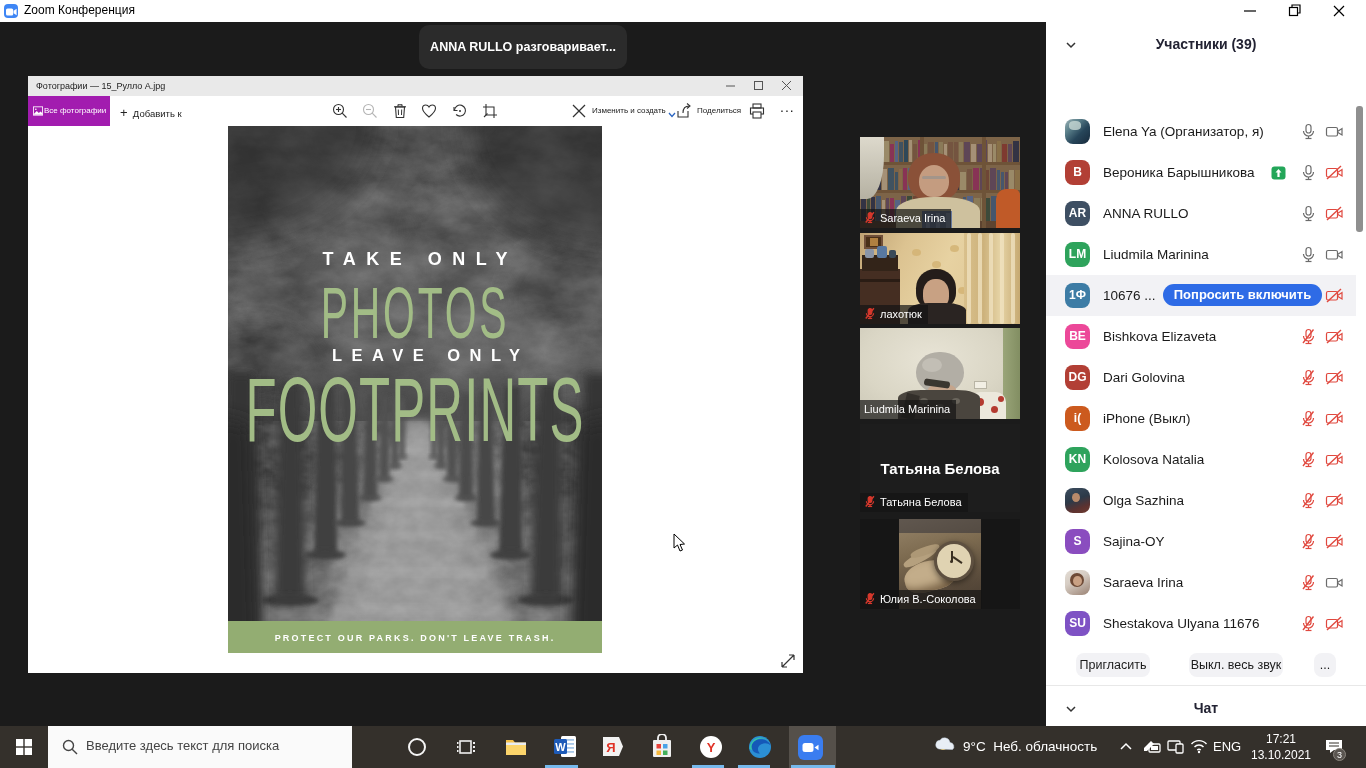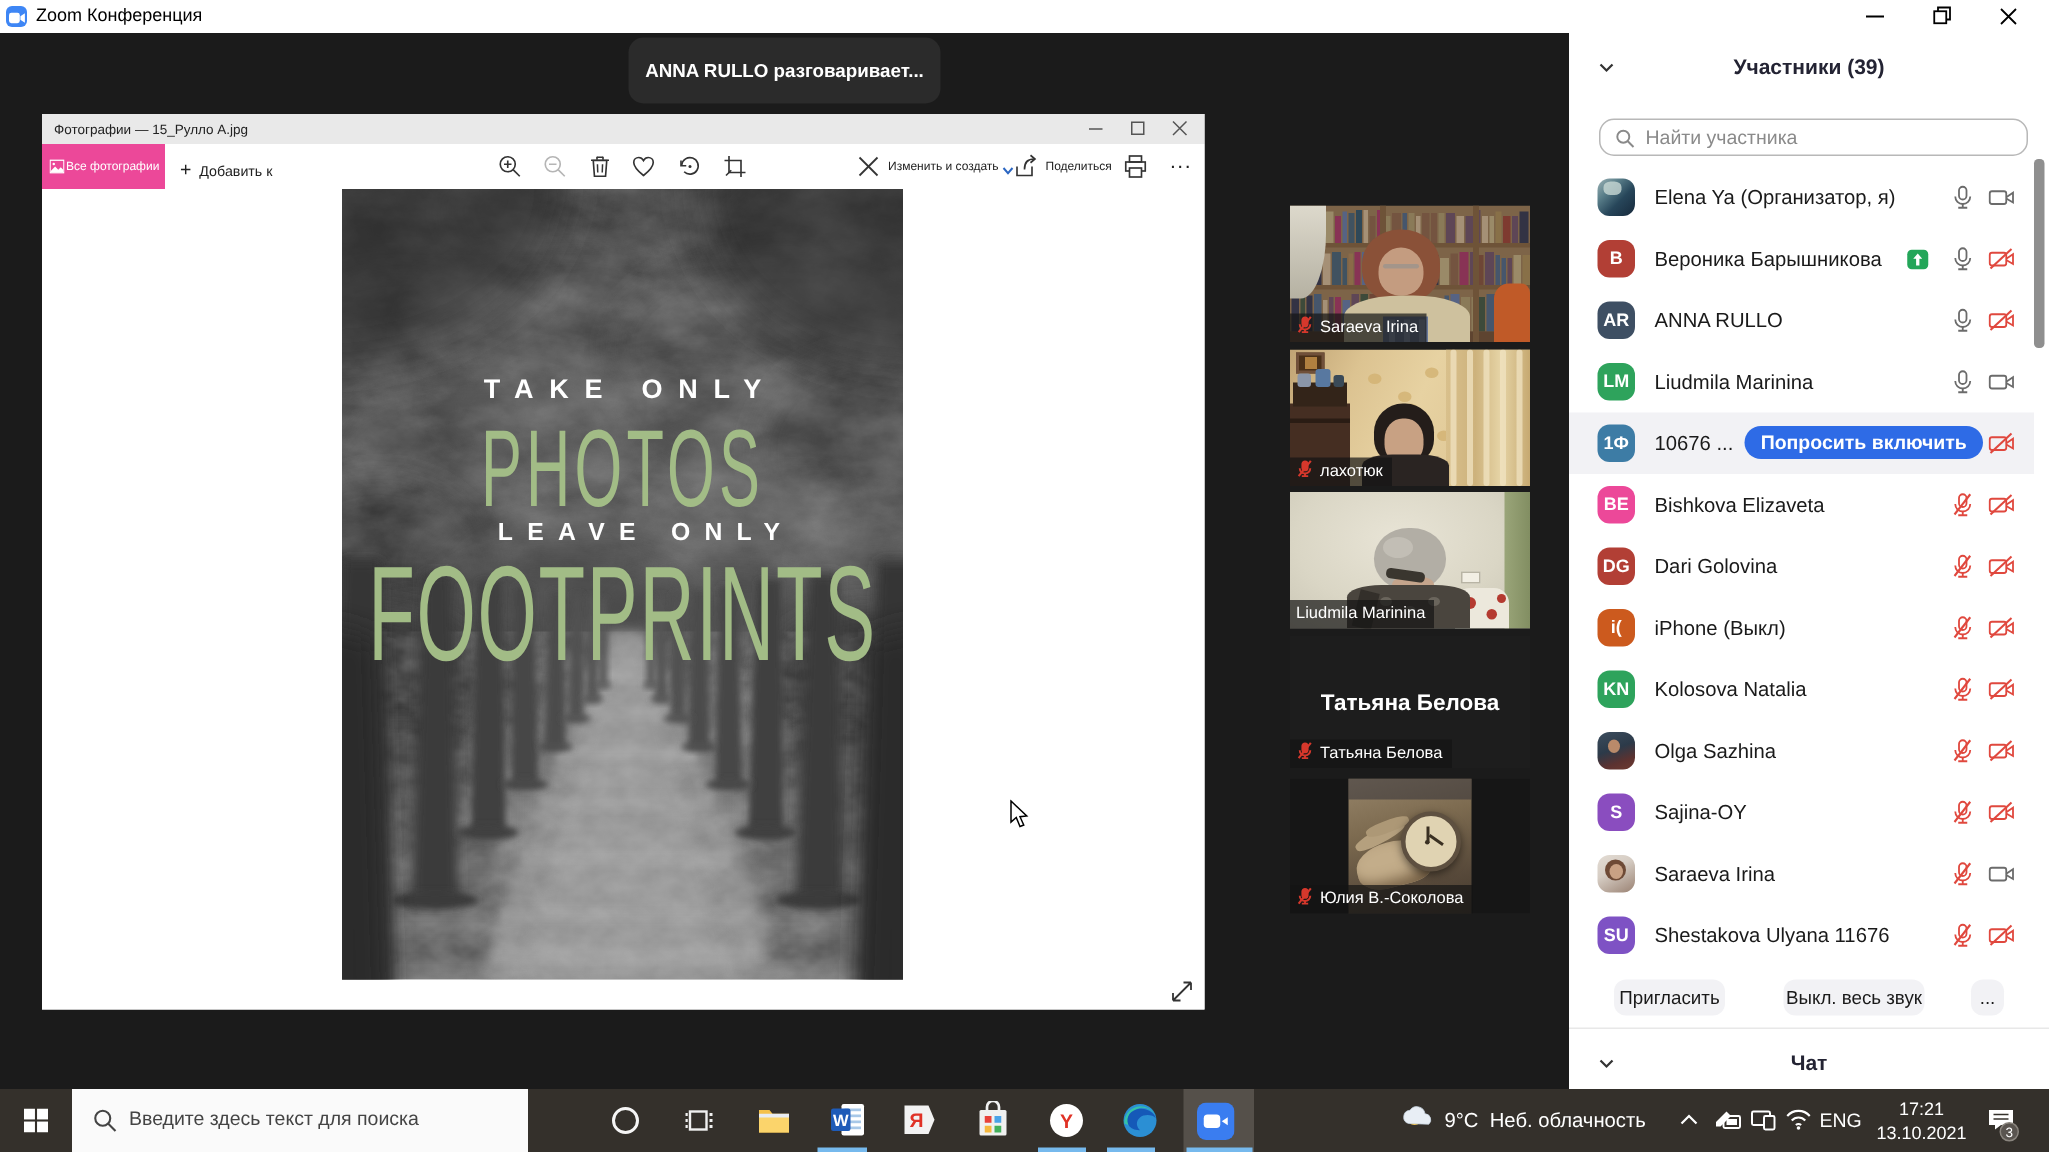--- a/index.html
+++ b/index.html
@@ -12,21 +12,21 @@
 #ztitle .t { position:absolute; left:24px; top:3px; font-size:12px; color:#000; }
 #ztitle .ctl { position:absolute; top:0; height:22px; color:#000; }
 
 #blackarea { position:absolute; left:0; top:22px; width:1046px; height:704px; background:#1b1b1b; }
 #toast { position:absolute; left:419px; top:3px; width:208px; height:44px; background:#2b2b2b; border-radius:10px; color:#fff; font-size:12.5px; font-weight:bold; text-align:center; line-height:44px; }
 
 #pwin { position:absolute; left:28px; top:76px; width:775px; height:597px; background:#fff; }
 #ptitle { position:absolute; left:0; top:0; width:775px; height:20px; background:#e9e9e9; }
 #ptitle .t { position:absolute; left:8px; top:5px; font-size:9px; color:#222; }
 #ptoolbar { position:absolute; left:0; top:20px; width:775px; height:30px; background:#fff; }
-.allphotos { position:absolute; left:0; top:0; width:82px; height:30px; background:#ec4899; color:#fff; font-size:8px; white-space:nowrap; overflow:hidden; }
+.allphotos { position:absolute; left:0; top:0; width:82px; height:30px; background:#a21caf; color:#fff; font-size:8px; white-space:nowrap; overflow:hidden; }
 .allphotos span { position:absolute; left:16px; top:10px; }
 .addto { position:absolute; left:92px; top:9px; font-size:9.5px; color:#222; }
 #pcontent { position:absolute; left:0; top:50px; width:775px; height:547px; background:#fff; }
 #poster { position:absolute; left:200px; top:0px; width:374px; height:527px; }
 
 .ptx { position:absolute; width:374px; text-align:center; color:#fff; }
 #takeonly { top:123px; font-size:18px; font-weight:bold; letter-spacing:10.5px; text-indent:10.5px; }
 #photos-t { top:150px; left:50%; width:auto; font-size:73px; line-height:1; color:#a2bc86; letter-spacing:5px; transform:translateX(-50%) scaleX(0.56); white-space:nowrap; }
 #leaveonly { top:220px; font-size:16.5px; font-weight:bold; letter-spacing:9.5px; text-indent:9.5px; left:11px; }
 #footprints { top:239px; left:50%; width:auto; font-size:90px; line-height:1; color:#a2bc86; letter-spacing:2px; transform:translateX(-50%) scaleX(0.565); white-space:nowrap; }
@@ -303,20 +303,21 @@
 <polygon points="203,331 209,331 208,273 204,273" fill="#585858" filter="url(#b2)"></polygon>
 <ellipse cx="206" cy="331" rx="6" ry="2" fill="#585858" filter="url(#b2)"></ellipse>
 <polygon points="-14,560 32,560 24,300 -14,290" fill="#2c2c2c" filter="url(#b8)"></polygon>
 <polygon points="342,560 388,560 388,290 350,300" fill="#2c2c2c" filter="url(#b8)"></polygon>
           </g>
       </svg>
       <div class="ptx" id="takeonly">TAKE ONLY</div>
       <div class="ptx" id="photos-t">PHOTOS</div>
       <div class="ptx" id="leaveonly">LEAVE ONLY</div>
       <div class="ptx" id="footprints">FOOTPRINTS</div>
+      <div id="greenband">PROTECT OUR PARKS. DON'T LEAVE TRASH.</div>
     </div>
     <svg id="cursor" width="14" height="20" viewBox="0 0 14 20">
         <path d="M2 1 L2 15 L5.5 12 L8 18 L10.5 17 L8 11.5 L12.5 11 Z" fill="#fff" stroke="#000" stroke-width="1"></path>
       </svg>
     <svg id="resize" width="16" height="16" viewBox="0 0 16 16">
         <path d="M2 14 L14 2 M2 14 V9 M2 14 H7 M14 2 V7 M14 2 H9" stroke="#333" stroke-width="1.2" fill="none"></path>
       </svg>
   </div>
 </div>
 
@@ -526,24 +527,20 @@
         </g>
         <line x1="2.5" y1="15.5" x2="14" y2="1" stroke="#d6382c" stroke-width="2"></line>
       </svg>Юлия В.-Соколова</div>
   </div>
 
 <div id="panel">
   <svg class="chev" style="top:18px" width="10" height="10">
       <path d="M1 3 L5 7 L9 3" stroke="#333" stroke-width="1.5" fill="none"></path>
     </svg>
   <div id="phead">Участники (39)</div>
-  <div id="searchbox"><svg style="position:absolute;left:10px;top:6px" width="13" height="13" viewBox="0 0 13 13">
-        <circle cx="5.2" cy="5.2" r="4" fill="none" stroke="#8a8a8a" stroke-width="1.3"></circle>
-        <line x1="8.2" y1="8.2" x2="12" y2="12" stroke="#8a8a8a" stroke-width="1.3"></line>
-      </svg>Найти участника</div>
   <div id="rows">
       <div class="prow" style="top:89px;">
         <div class="avatar" style="background:linear-gradient(135deg,#9db3b6 0%,#5a7f8a 30%,#27465a 60%,#17293b 100%);">
           <div style="position:absolute;left:4px;top:2px;width:12px;height:9px;background:#c8d8d4;border-radius:40%;opacity:.8"></div>
         </div>
         <div class="pname">Elena Ya (Организатор, я)</div>
         <div class="picons"><span style="display:inline-flex;gap:8px;align-items:center;">
             <svg width="17" height="17" viewBox="0 0 17 17">
               <g fill="none" stroke="#6b6b6b" stroke-width="1.2">
                 <rect x="6" y="1.5" width="5" height="8.5" rx="2.5"></rect>

